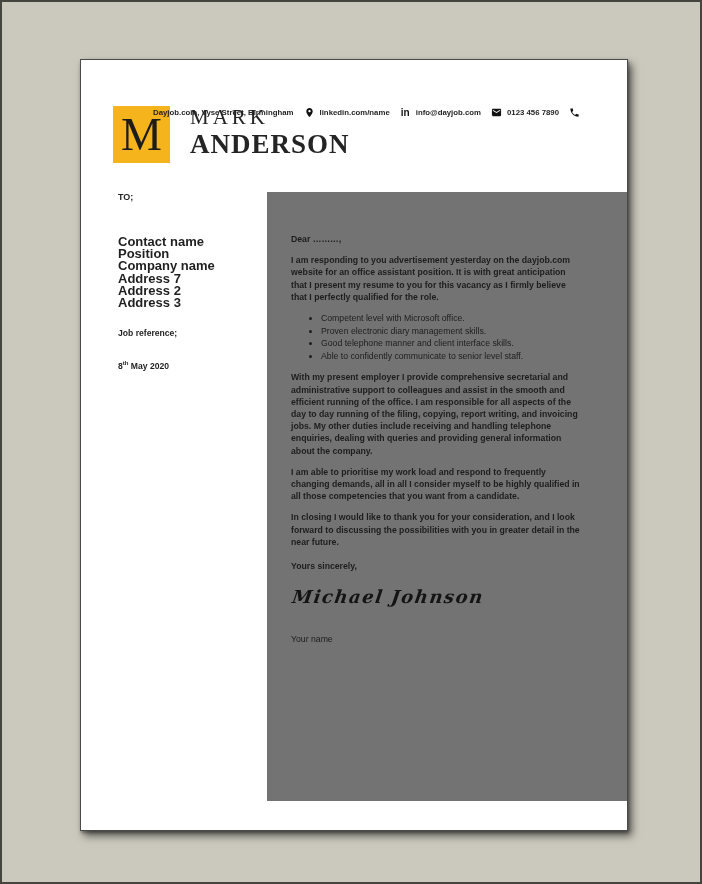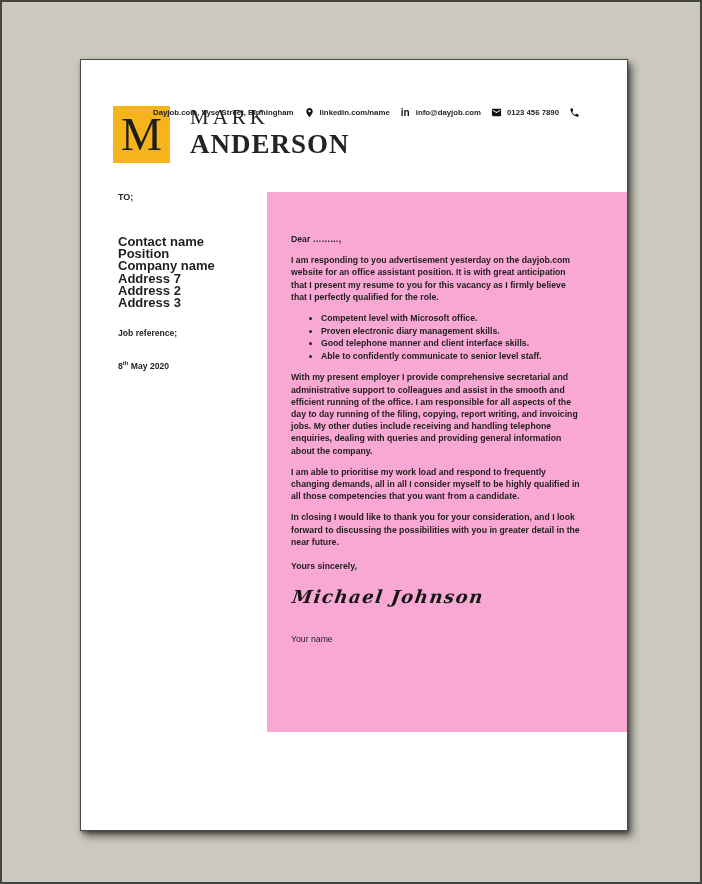--- a/index.html
+++ b/index.html
@@ -79,35 +79,35 @@
     position:absolute;left:37px;top:268px;
     font-size:8.6px;color:#1f1f1f;font-weight:600;
   }
   .date-line{
     position:absolute;left:37px;top:300px;
     font-size:8.6px;color:#1f1f1f;font-weight:600;
   }
   .date-line sup{font-size:6px;}
   
   .panel{
-    position:absolute;left:186px;top:132px;right:0;height:540px;
-    background:#f9a8d4;
+    position:absolute;left:186px;top:132px;right:0;height:609px;
+    background:#737373;
     box-sizing:border-box;
     padding:41px 46px 0 24px;
   }
   .panel p{
     margin:0 0 9px 0;
     font-size:8.7px;line-height:12.2px;color:#1d1d1d;font-weight:600;
   }
   .panel ul{
     margin:0 0 9px 0;padding:0 0 0 30px;
     list-style:disc;
   }
   .panel li{
-    font-size:8.7px;line-height:12.6px;color:#1d1d1d;font-weight:700;
+    font-size:8.7px;line-height:12.6px;color:#1d1d1d;font-weight:400;
   }
   .closing{margin-top:12px !important;}
   .signature{
     margin:14px 0 0 0;
     font-family:"DejaVu Serif", serif;
     font-style:italic;font-weight:700;
     font-size:18px;letter-spacing:1.5px;
     color:#141414;
     transform:skewX(-8deg);
     transform-origin:left bottom;

